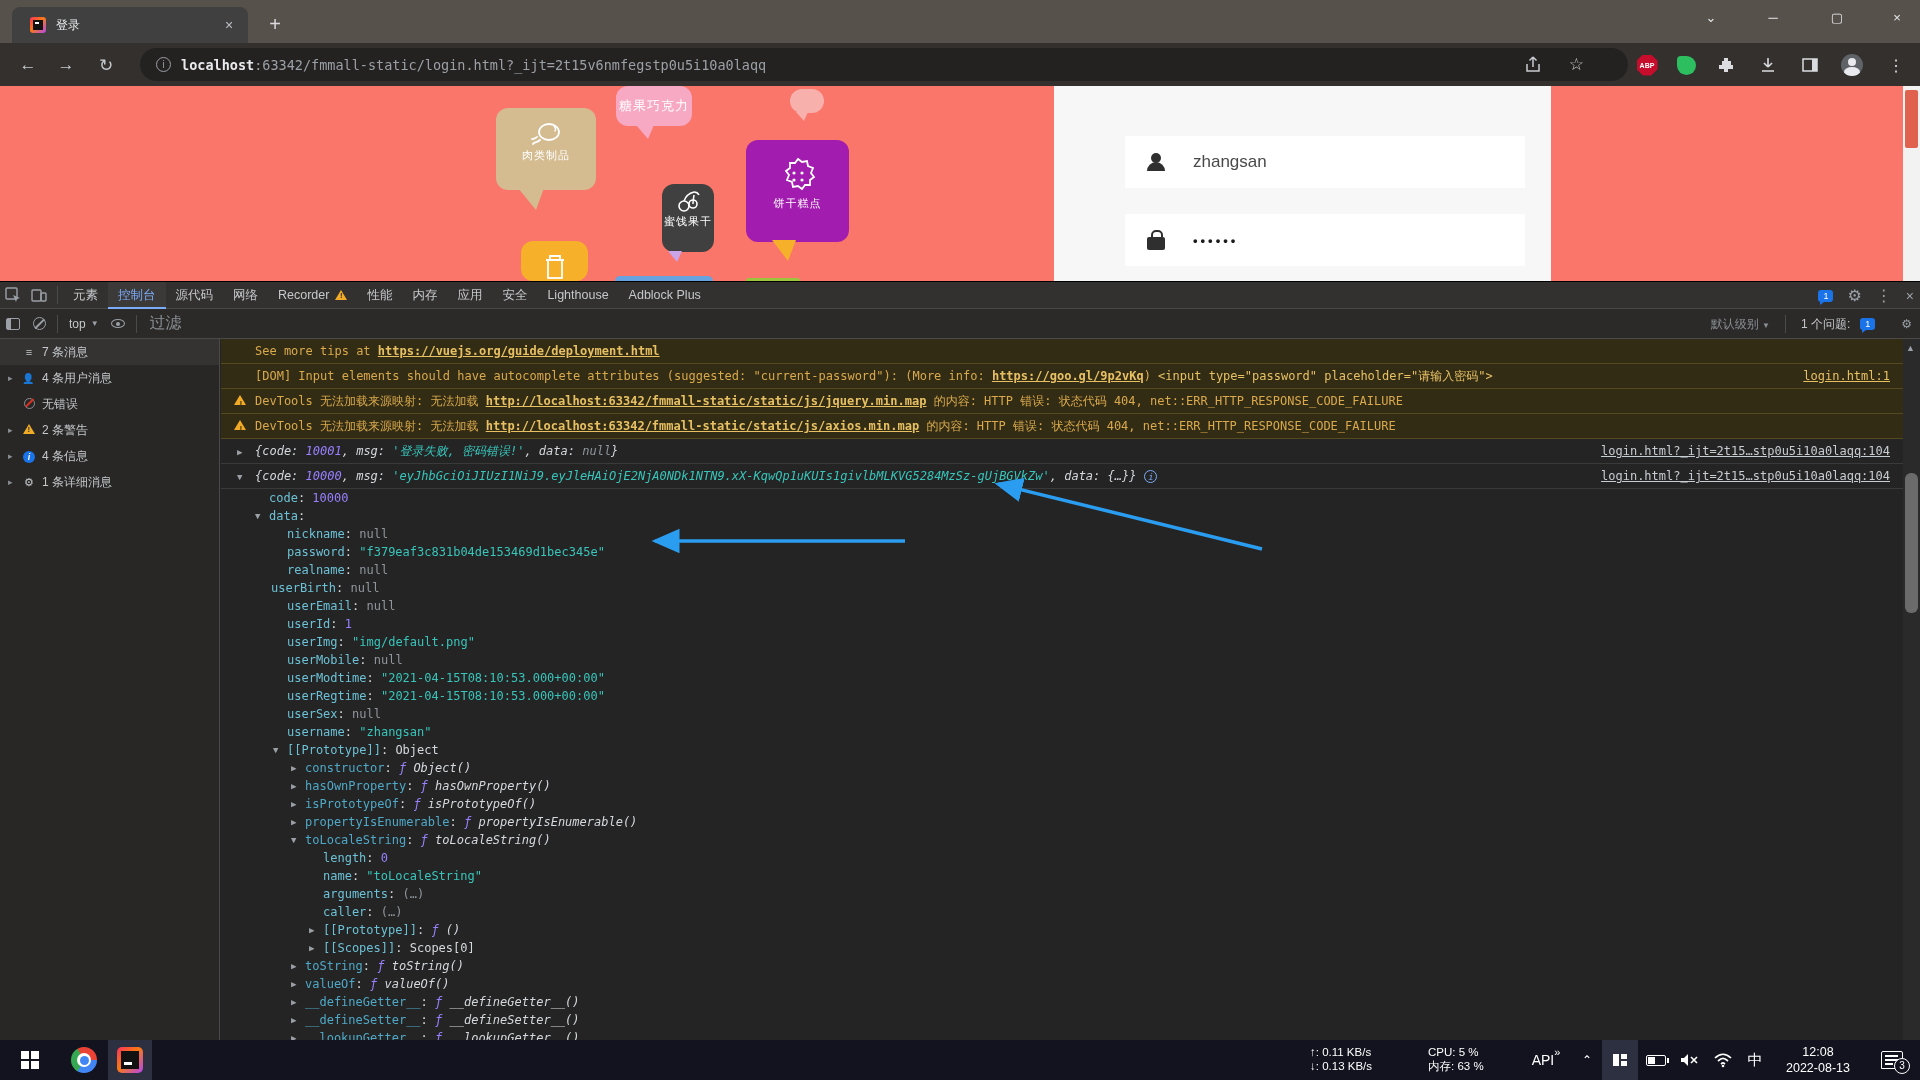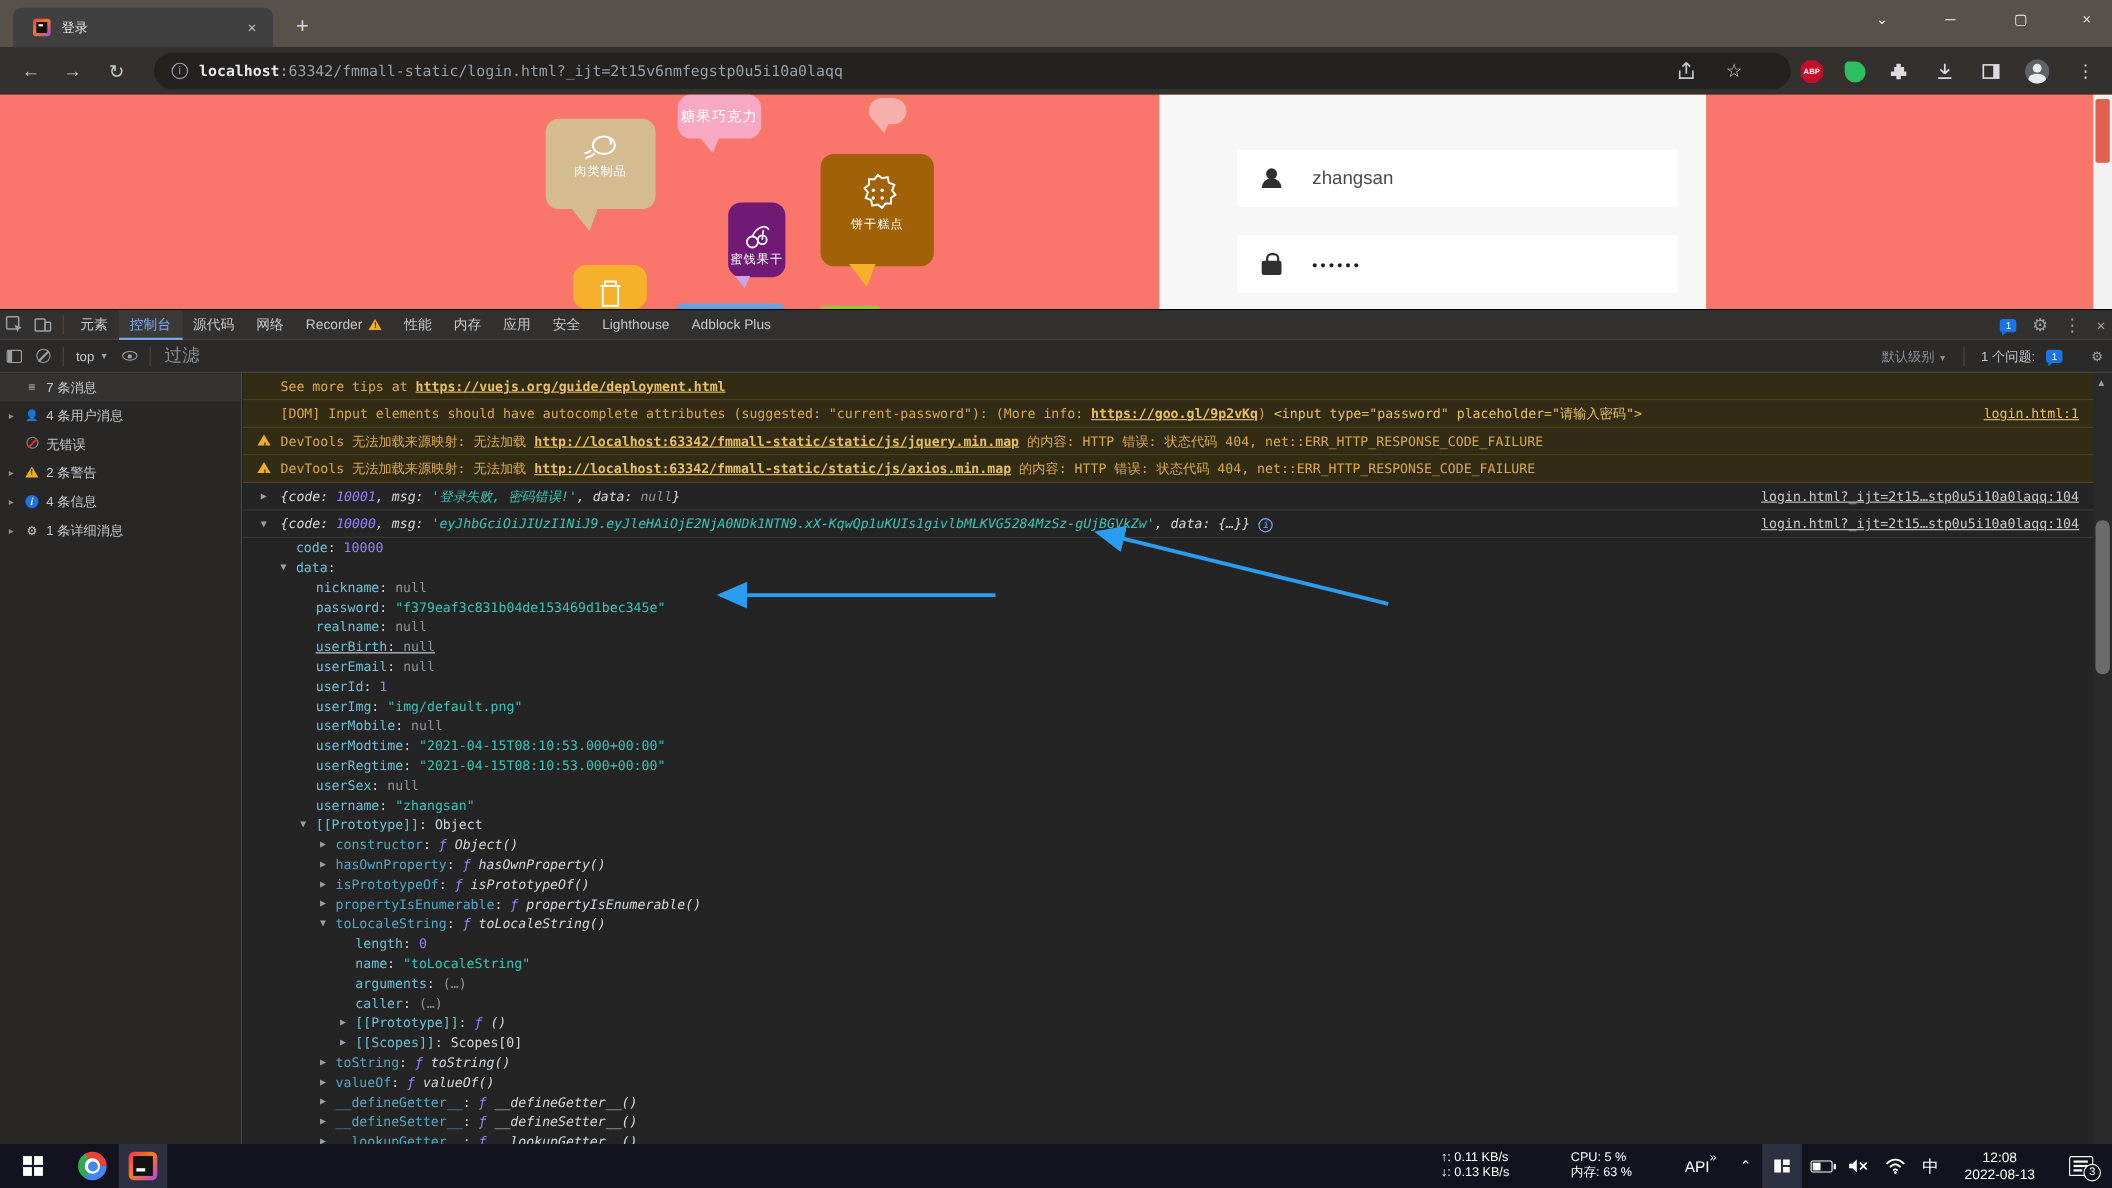--- a/index.html
+++ b/index.html
@@ -221,32 +221,32 @@
 
     <div class="bubble" style="left:616px;top:0px;width:76px;height:40px;background:#f7a8c3;padding-top:11px">
       <div class="blabel" style="font-size:13px">糖果巧克力</div>
       <span class="tail" style="left:20px;bottom:-13px;border-width:14px 6px 0 12px;border-color:#f7a8c3 transparent transparent transparent"></span>
     </div>
 
     <div class="bubble" style="left:790px;top:3px;width:34px;height:24px;background:#f8b0ac">
       <span class="tail" style="left:6px;bottom:-8px;border-width:9px 4px 0 8px;border-color:#f8b0ac transparent transparent transparent"></span>
     </div>
 
-    <div class="bubble" style="left:662px;top:98px;width:52px;height:68px;background:#701a75;padding-top:18px">
+    <div class="bubble" style="left:662px;top:98px;width:52px;height:68px;background:#404040;padding-top:4px">
       <svg class="icon-line" width="26" height="26" viewBox="0 0 26 26">
         <circle cx="9" cy="18" r="5" fill="none" stroke="#fff" stroke-width="1.6"></circle>
         <circle cx="18" cy="16" r="4" fill="none" stroke="#fff" stroke-width="1.6"></circle>
         <path d="M9 13c2-6 6-8 10-9m-1 12c0-5 1-8 1-9" stroke="#fff" stroke-width="1.5" fill="none"></path>
         <path d="M19 4c2 0 4 1 5 3" stroke="#fff" stroke-width="1.5" fill="none"></path>
       </svg>
       <div class="blabel" style="font-size:11px">蜜饯果干</div>
       <span class="tail" style="left:6px;bottom:-10px;border-width:11px 5px 0 9px;border-color:#c9a4e8 transparent transparent transparent"></span>
     </div>
 
-    <div class="bubble" style="left:746px;top:54px;width:103px;height:102px;background:#a16207;padding-top:16px">
+    <div class="bubble" style="left:746px;top:54px;width:103px;height:102px;background:#a21caf;padding-top:16px">
       <svg class="icon-line" width="40" height="40" viewBox="0 0 40 40">
         <path d="M20 3l4 3 5-1 1 5 5 2-2 5 3 4-4 3 0 5-5 0-3 4-4-3-5 1-1-5-5-2 2-5-3-4 4-3 0-5 5 0z" fill="none" stroke="#fff" stroke-width="1.8"></path>
         <circle cx="16" cy="17" r="1.6" fill="#fff"></circle>
           <circle cx="24" cy="17" r="1.6" fill="#fff"></circle>
         <circle cx="16" cy="24" r="1.6" fill="#fff"></circle>
           <circle cx="24" cy="24" r="1.6" fill="#fff"></circle>
       </svg>
       <div class="blabel">饼干糕点</div>
       <span class="tail" style="left:26px;bottom:-19px;border-width:21px 8px 0 16px;border-color:#f6b02a transparent transparent transparent"></span>
     </div>
@@ -405,21 +405,21 @@
         <div class="crow warn"><span><span class="tk-wt">[DOM] Input elements should have autocomplete attributes (suggested: "current-password"): (More info: </span><span class="tk-wl">https://goo.gl/9p2vKq</span><span class="tk-wt">) </span><span class="tk-wc">&lt;input type="password" placeholder="请输入密码"&gt;</span></span><span class="srclink w">login.html:1</span></div>
         <div class="crow warn"><span class="rwicon"></span><span><span class="tk-wt">DevTools 无法加载来源映射: 无法加载 </span><span class="tk-wl">http://localhost:63342/fmmall-static/static/js/jquery.min.map</span><span class="tk-wt"> 的内容: HTTP 错误: 状态代码 404, net::ERR_HTTP_RESPONSE_CODE_FAILURE</span></span></div>
         <div class="crow warn"><span class="rwicon"></span><span><span class="tk-wt">DevTools 无法加载来源映射: 无法加载 </span><span class="tk-wl">http://localhost:63342/fmmall-static/static/js/axios.min.map</span><span class="tk-wt"> 的内容: HTTP 错误: 状态代码 404, net::ERR_HTTP_RESPONSE_CODE_FAILURE</span></span></div>
         <div class="crow"><span class="rowarrow">▶</span><span class="preview"><span class="tk-pl">{code: </span><span class="tk-num">10001</span><span class="tk-pl">, msg: </span><span class="tk-str">'登录失败, 密码错误!'</span><span class="tk-pl">, data: </span><span class="tk-nul">null</span><span class="tk-pl">}</span></span><span class="srclink">login.html?_ijt=2t15…stp0u5i10a0laqq:104</span></div>
         <div class="crow"><span class="rowarrow">▼</span><span class="preview"><span class="tk-pl">{code: </span><span class="tk-num">10000</span><span class="tk-pl">, msg: </span><span class="tk-str">'eyJhbGciOiJIUzI1NiJ9.eyJleHAiOjE2NjA0NDk1NTN9.xX-KqwQp1uKUIs1givlbMLKVG5284MzSz-gUjBGVkZw'</span><span class="tk-pl">, data: </span><span class="tk-pl">{…}</span><span class="tk-pl">}</span></span><span class="iinfo">i</span><span class="srclink">login.html?_ijt=2t15…stp0u5i10a0laqq:104</span></div>
         <div class="trow" style="padding-left: 48px;"><span class="tk-key">code</span><span style="color: rgb(213, 217, 221);">: </span><span class="tk-num">10000</span></div>
         <div class="trow" style="padding-left: 48px;"><span class="tarrow" style="left: 34px;">▼</span><span class="tk-key">data</span><span style="color: rgb(213, 217, 221);">:</span></div>
         <div class="trow" style="padding-left: 66px;"><span class="tk-key">nickname</span><span style="color: rgb(213, 217, 221);">: </span><span class="tk-nul">null</span></div>
         <div class="trow" style="padding-left: 66px;"><span class="tk-key">password</span><span style="color: rgb(213, 217, 221);">: </span><span class="tk-str">"f379eaf3c831b04de153469d1bec345e"</span></div>
         <div class="trow" style="padding-left: 66px;"><span class="tk-key">realname</span><span style="color: rgb(213, 217, 221);">: </span><span class="tk-nul">null</span></div>
-        <div class="trow" style="padding-left: 66px; text-decoration: underline;"><span class="tk-key">userBirth</span><span style="color: rgb(213, 217, 221);">: </span><span class="tk-nul">null</span></div>
+        <div class="trow" style="padding-left: 50px;"><span class="tk-key">userBirth</span><span style="color: rgb(213, 217, 221);">: </span><span class="tk-nul">null</span></div>
         <div class="trow" style="padding-left: 66px;"><span class="tk-key">userEmail</span><span style="color: rgb(213, 217, 221);">: </span><span class="tk-nul">null</span></div>
         <div class="trow" style="padding-left: 66px;"><span class="tk-key">userId</span><span style="color: rgb(213, 217, 221);">: </span><span class="tk-num">1</span></div>
         <div class="trow" style="padding-left: 66px;"><span class="tk-key">userImg</span><span style="color: rgb(213, 217, 221);">: </span><span class="tk-str">"img/default.png"</span></div>
         <div class="trow" style="padding-left: 66px;"><span class="tk-key">userMobile</span><span style="color: rgb(213, 217, 221);">: </span><span class="tk-nul">null</span></div>
         <div class="trow" style="padding-left: 66px;"><span class="tk-key">userModtime</span><span style="color: rgb(213, 217, 221);">: </span><span class="tk-str">"2021-04-15T08:10:53.000+00:00"</span></div>
         <div class="trow" style="padding-left: 66px;"><span class="tk-key">userRegtime</span><span style="color: rgb(213, 217, 221);">: </span><span class="tk-str">"2021-04-15T08:10:53.000+00:00"</span></div>
         <div class="trow" style="padding-left: 66px;"><span class="tk-key">userSex</span><span style="color: rgb(213, 217, 221);">: </span><span class="tk-nul">null</span></div>
         <div class="trow" style="padding-left: 66px;"><span class="tk-key">username</span><span style="color: rgb(213, 217, 221);">: </span><span class="tk-str">"zhangsan"</span></div>
         <div class="trow" style="padding-left: 66px;"><span class="tarrow" style="left: 52px;">▼</span><span class="tk-key">[[Prototype]]</span><span style="color: rgb(213, 217, 221);">: </span><span class="tk-ob">Object</span></div>
         <div class="trow" style="padding-left: 84px;"><span class="tarrow" style="left: 70px;">▶</span><span class="tk-key dim">constructor</span><span style="color: rgb(213, 217, 221);">: </span><span class="tk-fnf">ƒ </span><span class="tk-fnn">Object()</span></div>

